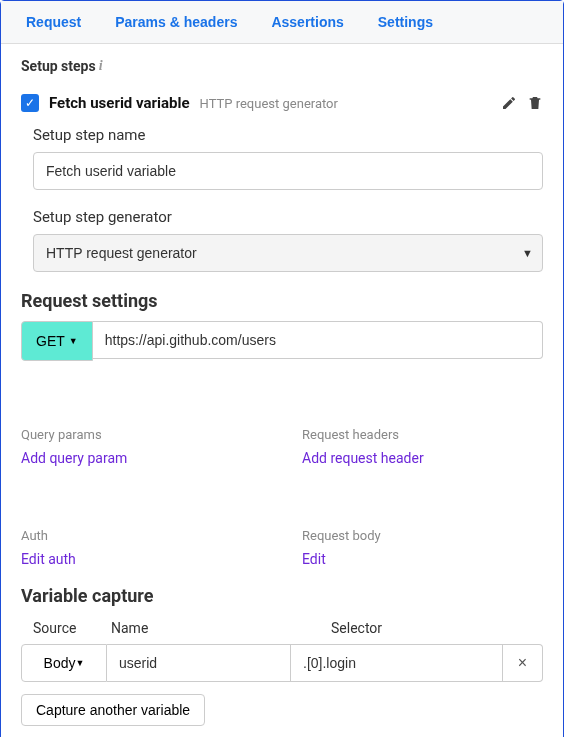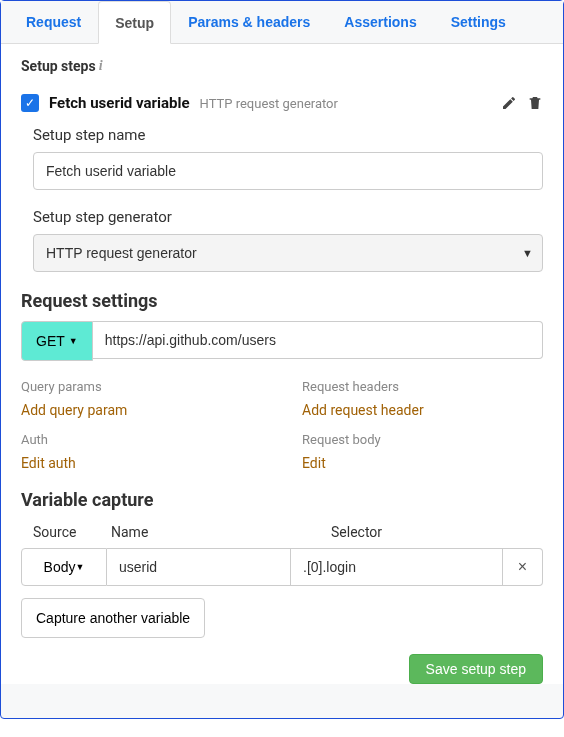--- a/index.html
+++ b/index.html
@@ -22,44 +22,43 @@
 .label { color: #333; margin-bottom: 8px; font-size: 15px; }
 .input, .select { width: 100%; height: 38px; border: 1px solid #ccc; border-radius: 4px; padding: 0 12px; font-size: 14px; background: #fff; color: #333; }
 .select { appearance: none; background: #f4f4f4; }
 .select-wrap { position: relative; }
 .select-arrow { position: absolute; right: 10px; top: 50%; transform: translateY(-50%); font-size: 11px; color: #333; pointer-events: none; }
 .h3 { font-weight: 700; font-size: 18px; margin-bottom: 10px; }
 .input-row { display: flex; margin-bottom: 18px; }
 .method-btn { height: 40px; padding: 0 14px; border: 1px solid #ccc; border-radius: 4px 0 0 4px; background: #5eead4; font-size: 14px; cursor: pointer; display: flex; align-items: center; gap: 4px; }
 .url-input { flex: 1; border-radius: 0 4px 4px 0; border-left: none; }
 .two-col { display: flex; gap: 40px; margin-bottom: 14px; }
-.col { flex: 1; }
+.col { flex: 1; margin-top: 48px; }
 .muted-label { color: #888; font-size: 13px; display: block; margin-bottom: 8px; }
-.link-action { color: #a16207; font-size: 14px; cursor: pointer; }
+.link-action { color: #6d28d9; font-size: 14px; cursor: pointer; }
 .varcap-header { display: flex; font-size: 14px; color: #333; padding: 4px 0 8px 0; }
 .varcap-header .c1 { width: 86px; padding-left: 12px;}
 .varcap-header .c2 { flex: 0 0 184px; padding-left: 4px;}
 .varcap-header .c3 { flex: 1; padding-left: 40px;}
 .varcap-row { display: flex; }
 .source-btn { width: 86px; height: 38px; border: 1px solid #ccc; border-radius: 4px 0 0 4px; background: #fff; cursor: pointer; font-size: 14px; display: flex; align-items: center; justify-content: center; gap: 0; }
 .varcap-row .name-input { flex: 0 0 184px; border-radius: 0; border-left: none; }
 .varcap-row .sel-input { flex: 1; border-radius: 0; border-left: none; }
 .remove-btn { width: 40px; height: 38px; border: 1px solid #ccc; border-left: none; border-radius: 0 4px 4px 0; background: #fff; cursor: pointer; font-size: 16px; color: #555; }
-.capture-btn { margin-top: 12px; height: 40px; padding: 0 14px; border: 1px solid #ccc; border-radius: 4px; background: #fff; font-size: 14px; cursor: pointer; }
+.capture-btn { margin-top: 12px; height: 32px; padding: 0 14px; border: 1px solid #ccc; border-radius: 4px; background: #fff; font-size: 14px; cursor: pointer; }
 .footer { display: flex; justify-content: flex-end; margin-top: 16px; }
 .save-btn { background: #5cb85c; color: #fff; border: 1px solid #4cae4c; border-radius: 4px; height: 30px; padding: 0 16px; font-size: 14px; cursor: pointer; }
 .caret { font-size: 9px; }
 </style>
 </head>
 <body>
 
 <div class="container">
   <div class="tabs">
     <button class="tab">Request</button>
-    <button class="tab active">Setup</button>
     <button class="tab">Params &amp; headers</button>
     <button class="tab">Assertions</button>
     <button class="tab">Settings</button>
   </div>
 
   <div class="body">
     <div class="section-title">
       <span>Setup steps</span>
       <span class="info-icon">i</span>
     </div>

